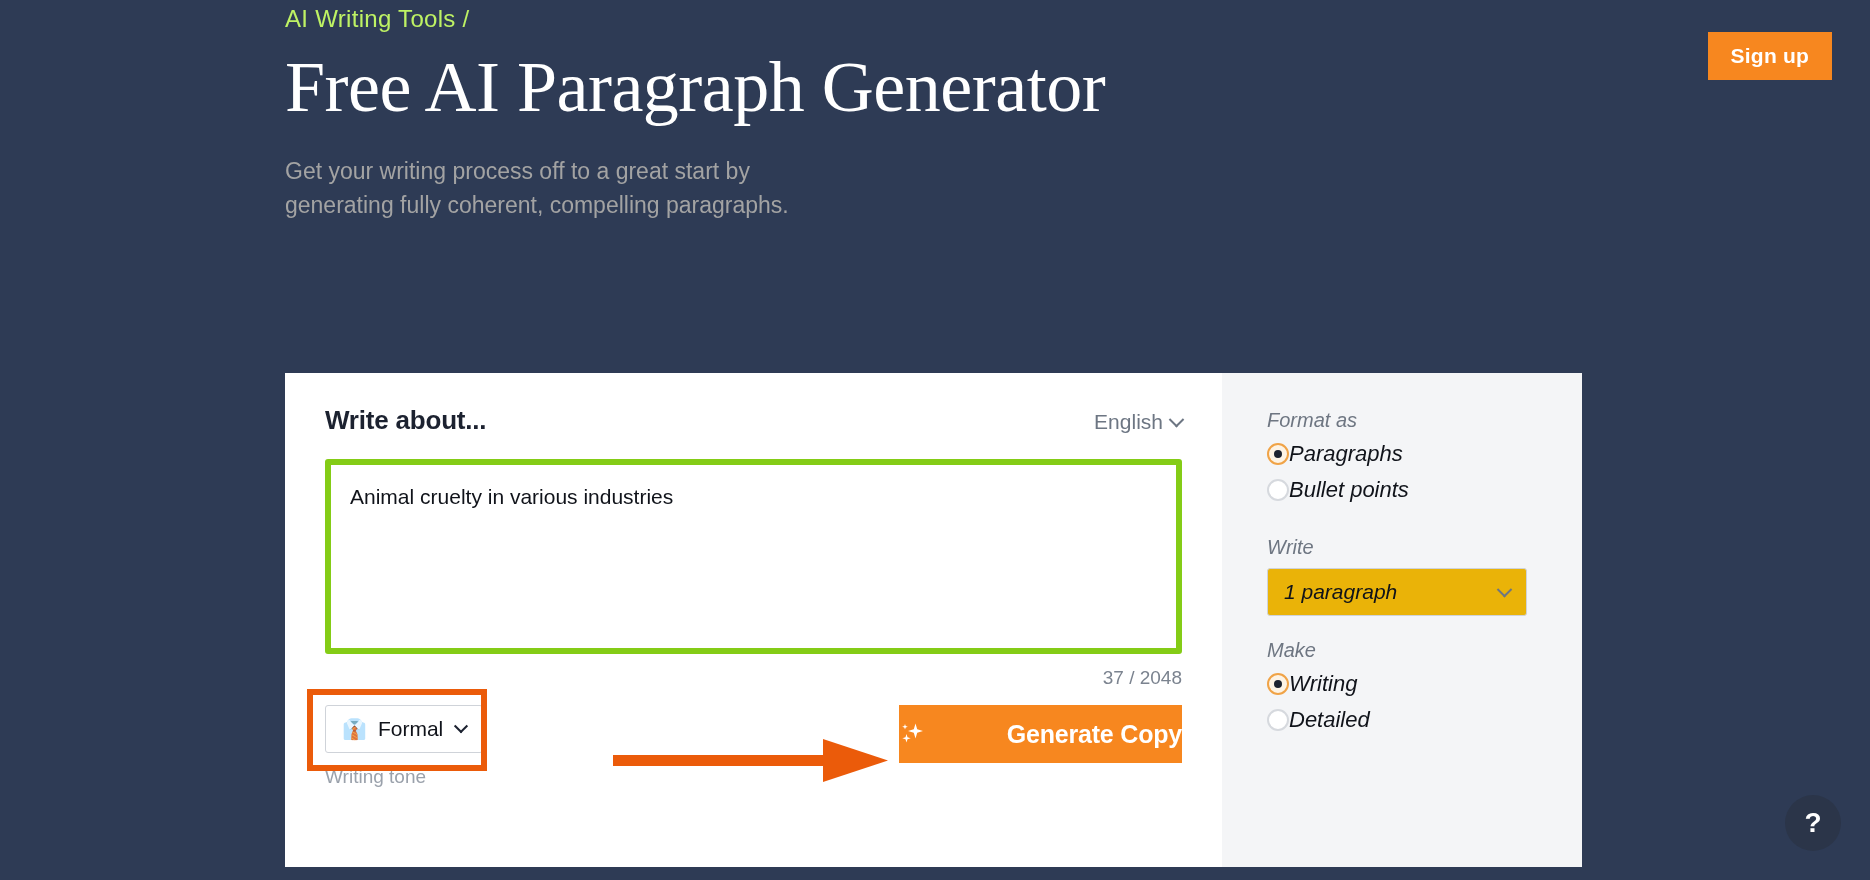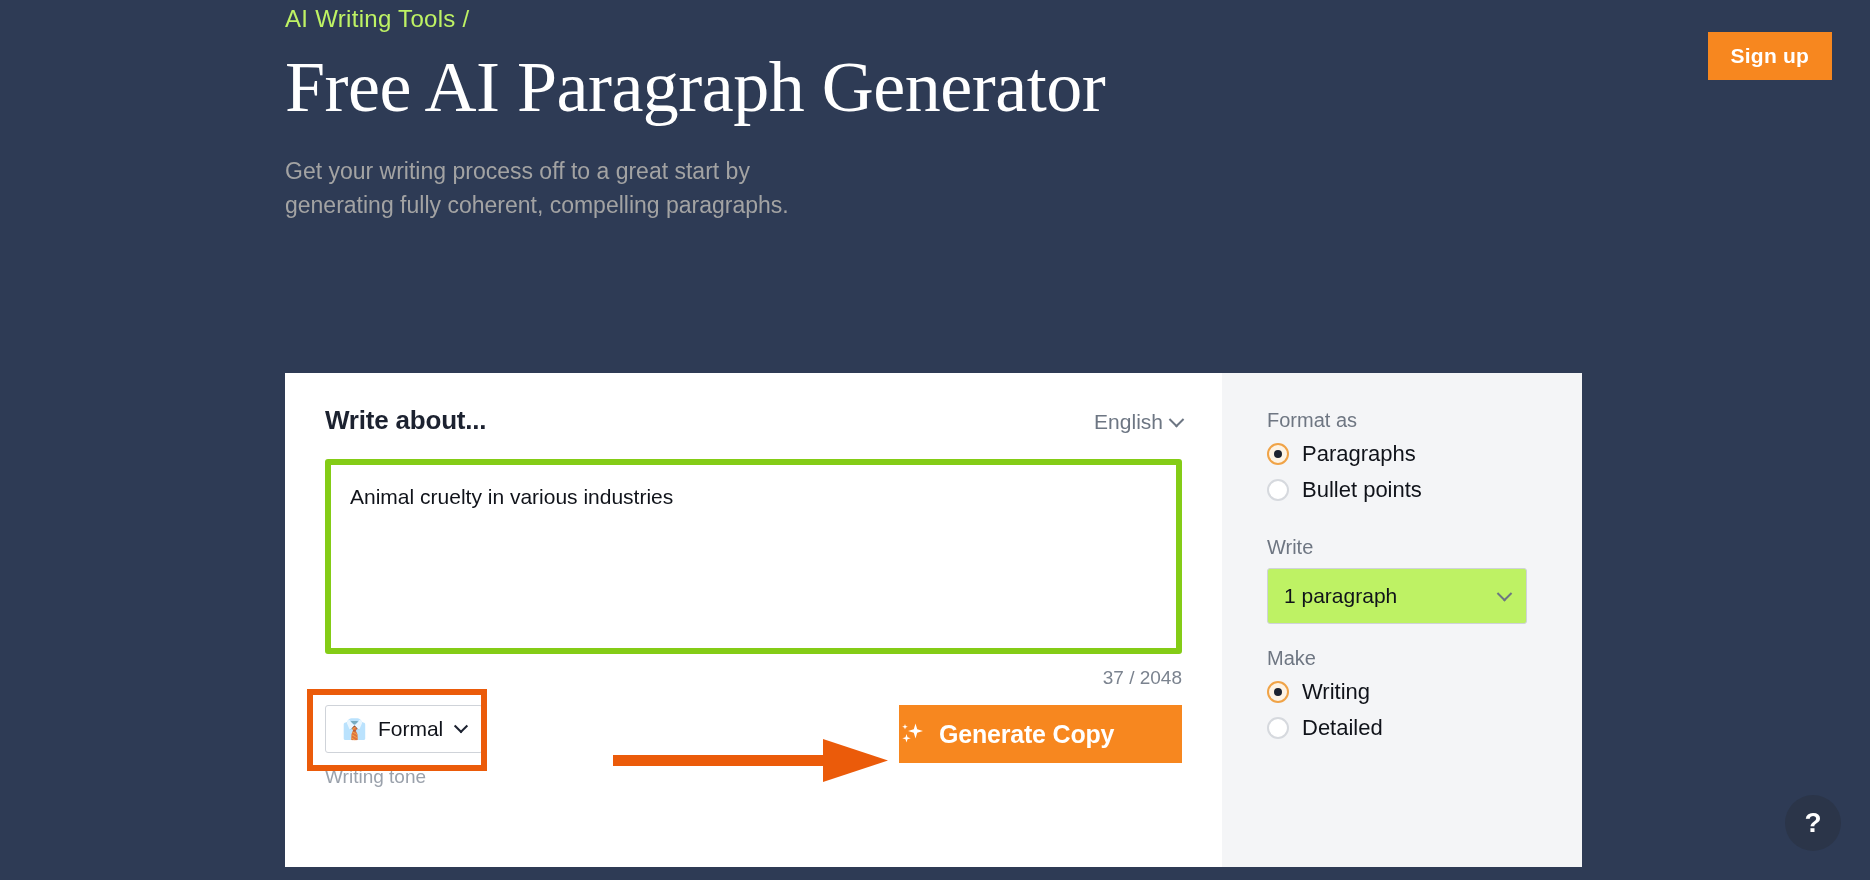--- a/index.html
+++ b/index.html
@@ -195,47 +195,48 @@
   .generate-button {
     margin-left: auto;
     background: #f7871f;
     border: none;
     color: #ffffff;
     font-family: "Liberation Sans", sans-serif;
     font-size: 25px;
     font-weight: bold;
     display: inline-flex;
     align-items: center;
-    justify-content: flex-start;
+    justify-content: space-between;
     gap: 14px;
     width: 283px;
     height: 58px;
     cursor: pointer;
     letter-spacing: -0.2px;
   }
 
   .sparkle-icon { display: inline-block; width: 26px; height: 26px; }
 
   
   .card-right {
     width: 360px;
     background: #f4f5f7;
     padding: 36px 0 0 45px;
+    font-style: italic;
   }
 
   .opt-label {
     font-size: 20px;
     color: #6e7682;
     margin-bottom: 9px;
   }
 
   .radio-row {
     display: flex;
     align-items: center;
-    gap: 13px;
+    gap: 0;
     margin-bottom: 10px;
     cursor: pointer;
   }
 
   .radio {
     width: 22px;
     height: 22px;
     border-radius: 50%;
     border: 2px solid #d6d9de;
     background: #ffffff;
@@ -257,24 +258,24 @@
     border-radius: 50%;
     background: #1c2230;
   }
 
   .radio-text { font-size: 22px; color: #10131a; }
 
   .spacer-lg { height: 23px; }
 
   .para-select {
     width: 260px;
-    height: 56px;
+    height: 48px;
     border: 1px solid #cfd3d9;
     border-radius: 3px;
-    background: #bef264;
+    background: #eab308;
     display: flex;
     align-items: center;
     justify-content: space-between;
     padding: 0 16px;
     font-size: 21px;
     color: #10131a;
     cursor: pointer;
   }
 
   

